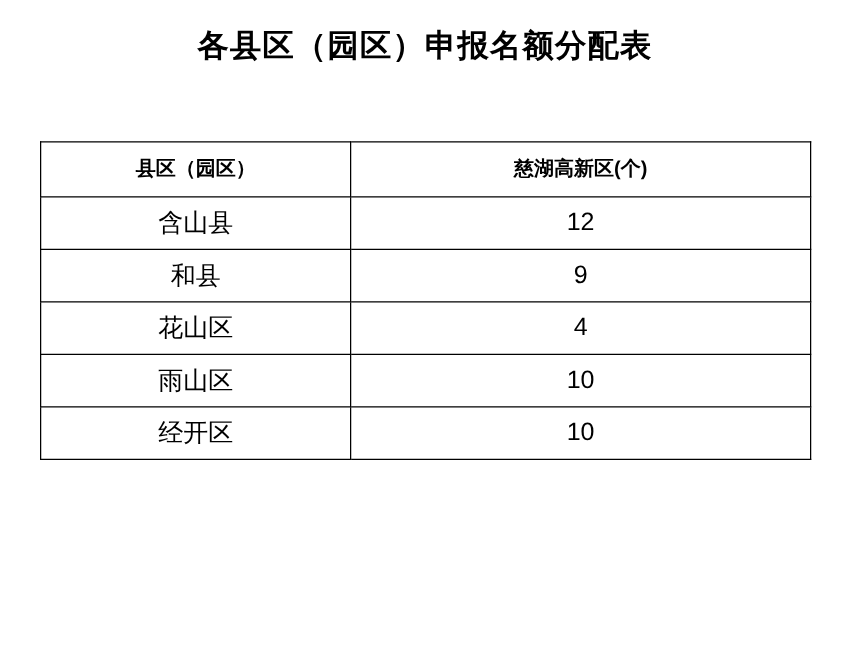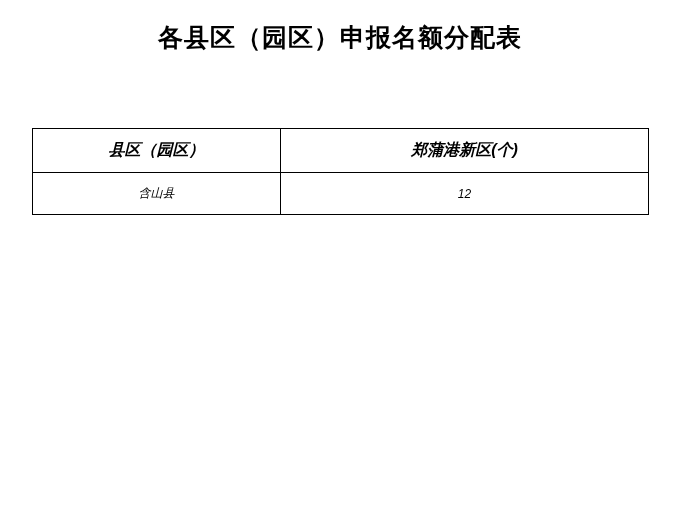--- a/index.html
+++ b/index.html
@@ -25,36 +25,35 @@
     font-size: 25px;
     font-weight: bold;
     letter-spacing: 1px;
     padding-top: 20px;
     line-height: 1.4;
     font-family: "Liberation Sans", sans-serif;
   }
   .table-wrap {
     position: absolute;
     left: 32px;
-    top: 128px;
+    top: 113px;
     width: 616px;
-    font-style: italic;
   }
   table.alloc {
     border-collapse: collapse;
     width: 616px;
     table-layout: fixed;
   }
   table.alloc td,
   table.alloc th {
     border: 1px solid #000000;
     height: 41px;
     text-align: center;
     vertical-align: middle;
-    font-size: 12px;
+    font-size: 20px;
     font-weight: normal;
     padding: 0;
   }
   table.alloc thead th {
     font-weight: bold;
     font-size: 16px;
     height: 43px;
   }
   table.alloc col.c1 { width: 248px; }
   table.alloc col.c2 { width: 368px; }
@@ -71,25 +70,41 @@
 
   <div class="table-wrap">
     <table class="alloc">
       <colgroup>
         <col class="c1">
         <col class="c2">
       </colgroup>
       <thead>
         <tr>
           <th>县区（园区）</th>
-          <th>郑蒲港新区(个)</th>
+          <th>慈湖高新区(个)</th>
         </tr>
       </thead>
       <tbody>
         <tr>
           <td>含山县</td>
           <td class="num">12</td>
+        </tr>
+        <tr>
+          <td>和县</td>
+          <td class="num">9</td>
+        </tr>
+        <tr>
+          <td>花山区</td>
+          <td class="num">4</td>
+        </tr>
+        <tr>
+          <td>雨山区</td>
+          <td class="num">10</td>
+        </tr>
+        <tr>
+          <td>经开区</td>
+          <td class="num">10</td>
         </tr>
       </tbody>
     </table>
   </div>
 
 </div>
 
 </body></html>

